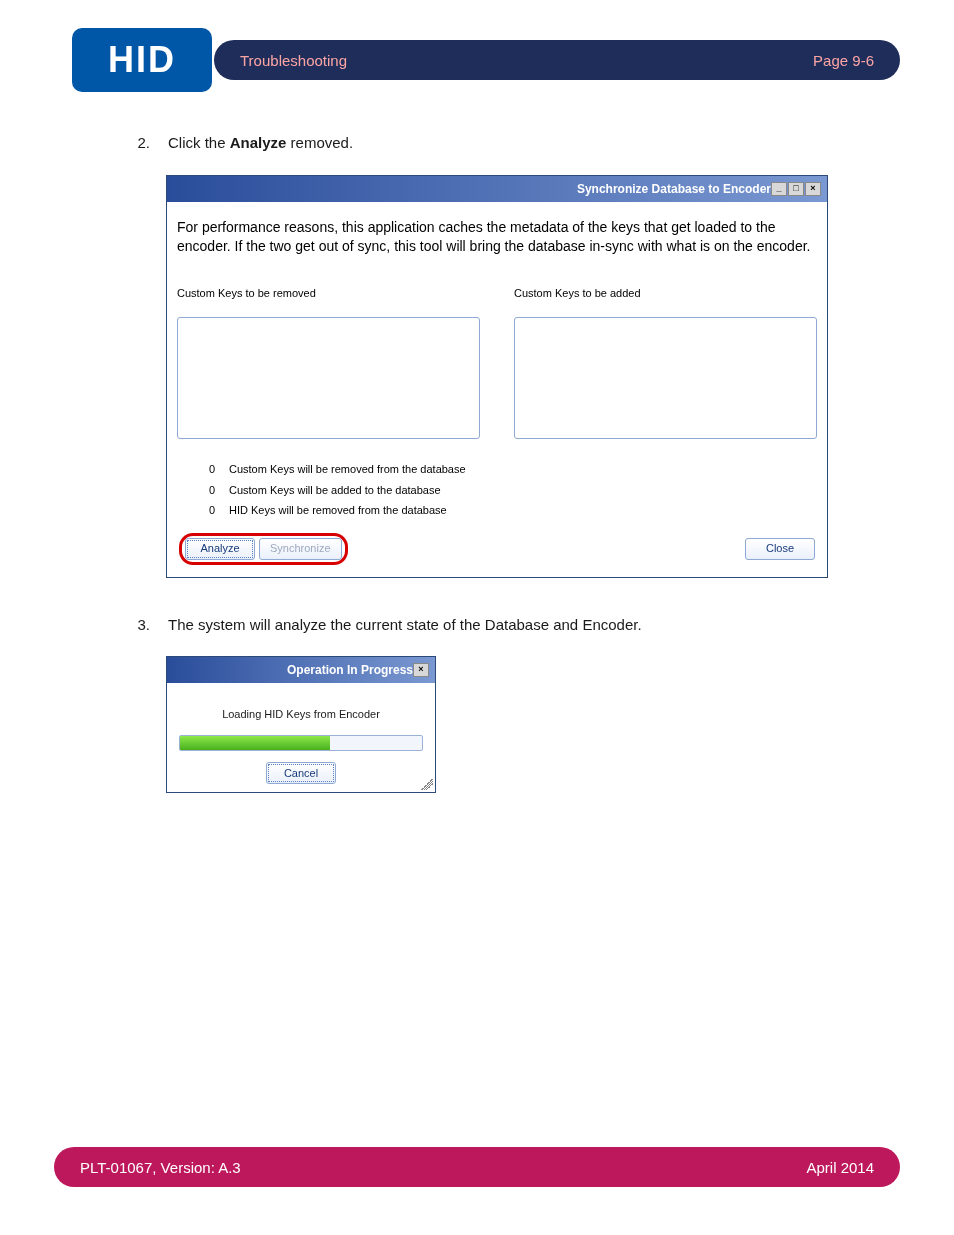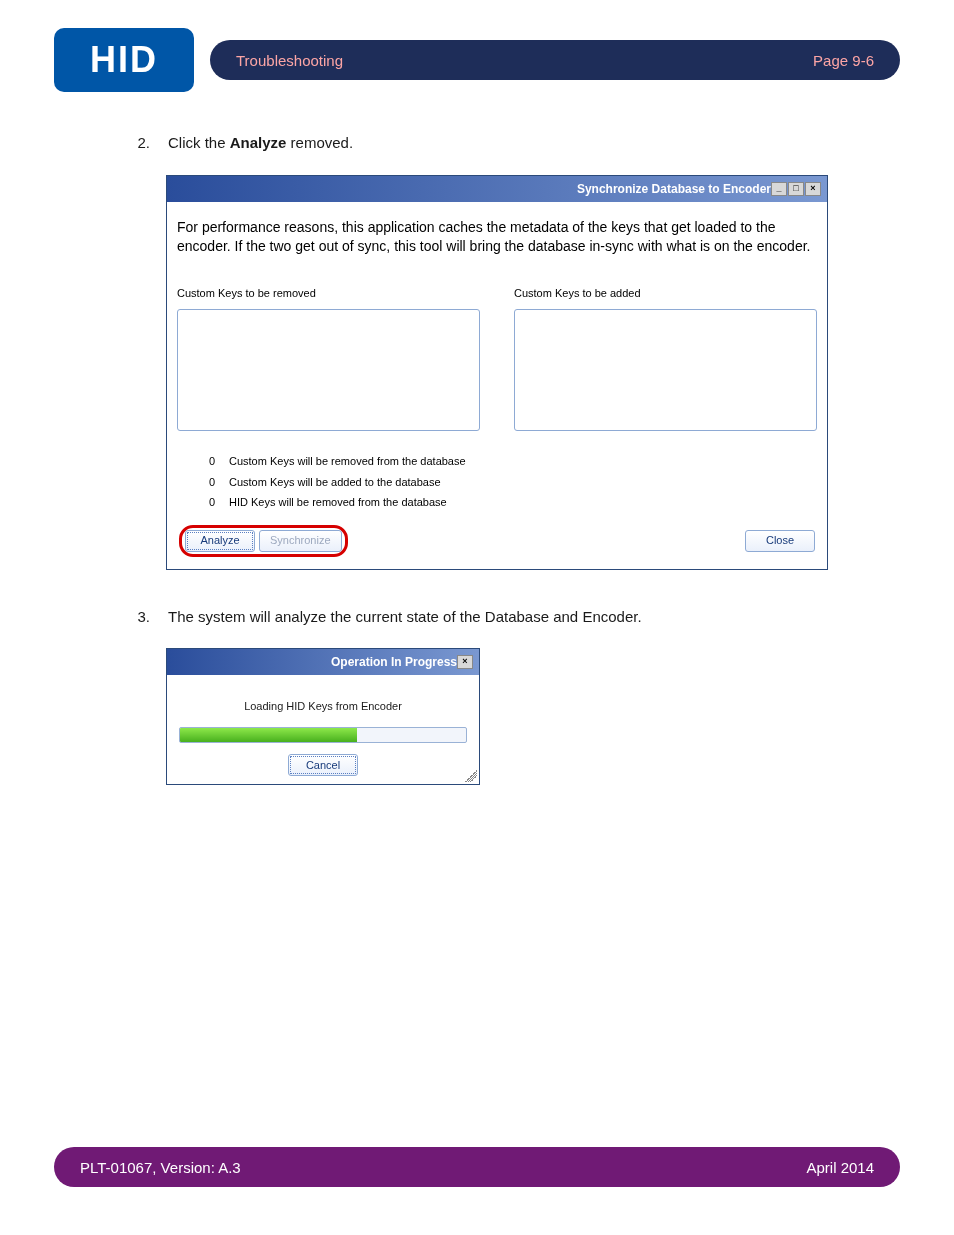--- a/index.html
+++ b/index.html
@@ -7,22 +7,22 @@
     font-family: Arial, Helvetica, sans-serif;
     background: #fff;
     width: 954px;
     height: 1235px;
     position: relative;
     color: #1a1a1a;
   }
   .header-row {
     display: flex;
     align-items: center;
-    padding: 28px 54px 0 54px;
-    gap: 16px;
+    padding: 28px 54px 0 72px;
+    gap: 2px;
   }
   .logo {
     width: 140px;
     height: 64px;
     background: #0056a7;
     border-radius: 10px;
     display: flex;
     align-items: center;
     justify-content: center;
   }
@@ -81,21 +81,21 @@
     background: #d8d8d8;
     border: 1px solid #888;
     font-size: 9px;
     display: flex; align-items: center; justify-content: center;
     color: #000;
   }
   .dlg-body { padding: 16px 10px 10px 10px; color: #000; }
   .dlg-desc { font-size: 14px; margin-bottom: 28px; line-height: 1.4; }
   .cols { display: flex; gap: 34px; }
   .col { flex: 1; display: flex; flex-direction: column; }
-  .col-label { font-size: 11px; margin-bottom: 8px; }
+  .col-label { font-size: 11px; margin-bottom: 16px; }
   .listbox {
     border: 1px solid #8eaad4;
     background: #fff;
     height: 122px;
     border-radius: 3px;
   }
   .summary-list { margin: 22px 0 14px 28px; }
   .summary-row { display: flex; gap: 14px; font-size: 11px; margin-bottom: 4px; }
   .summary-num { width: 10px; text-align: right; }
   .dlg-buttons { display: flex; justify-content: space-between; align-items: center; padding: 0 2px 2px 2px; }
@@ -117,21 +117,21 @@
     display: inline-flex;
     align-items: center;
     justify-content: center;
     padding: 0 10px;
   }
   .wbtn.disabled { color: #9da9bf; padding-left: 10px; }
   .wbtn.focus { outline: 1px dotted #5a7fc2; outline-offset: -3px; }
   
   .dlg2 {
     border: 1px solid #2b4a7a;
-    width: 314px;
+    width: 270px;
     margin-left: 32px;
     background: #fff;
   }
   .dlg2-body { padding: 23px 12px 8px 12px; text-align: center; position: relative; }
   .progress-outer {
     border: 1px solid #9ab2d6;
     height: 16px;
     border-radius: 2px;
     background: #f2f5fb;
     margin: 12px 0 10px 0;
@@ -148,21 +148,21 @@
     width: 12px; height: 12px;
     background:
       linear-gradient(135deg, transparent 50%, #888 50%, #888 55%, transparent 55%,
                        transparent 60%, #888 60%, #888 65%, transparent 65%,
                        transparent 70%, #888 70%, #888 75%, transparent 75%);
   }
   .footer-bar {
     position: absolute;
     left: 54px; right: 54px; bottom: 48px;
     height: 40px;
-    background: #701a75;
+    background: #be185d;
     border-radius: 20px;
     color: #fff;
     font-size: 15px;
     display: flex;
     align-items: center;
     justify-content: space-between;
     padding: 0 26px;
   }
 </style>
 </head>

